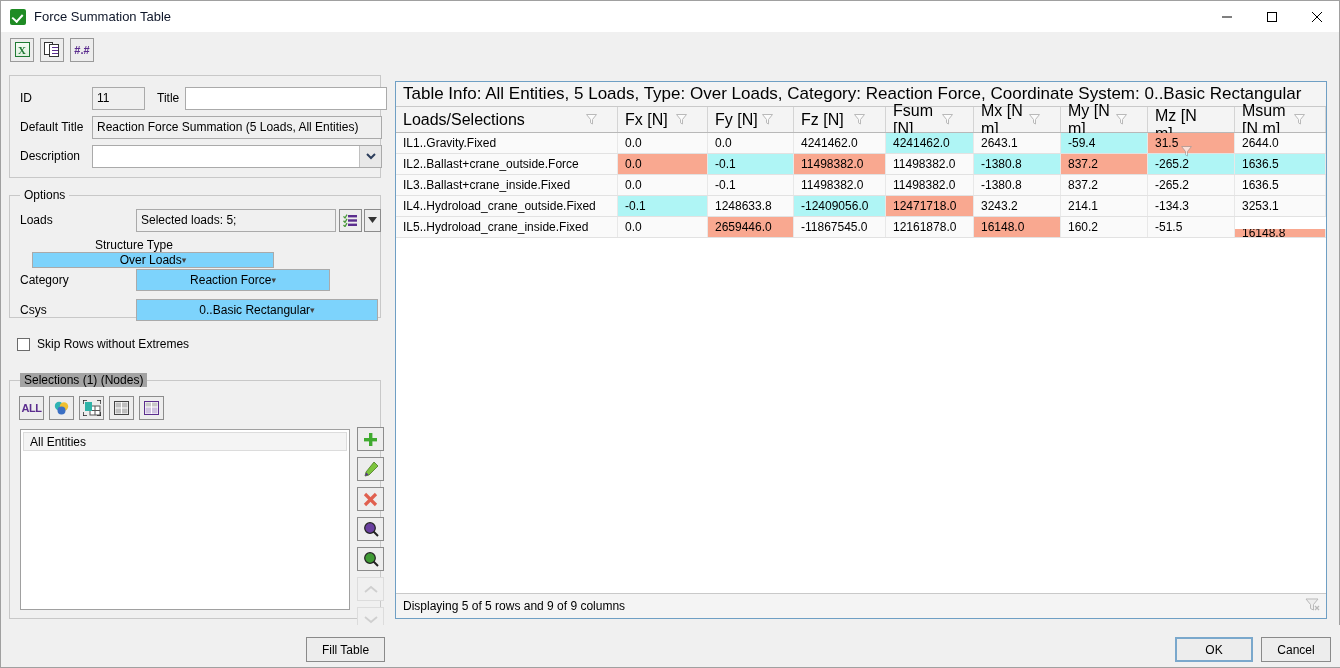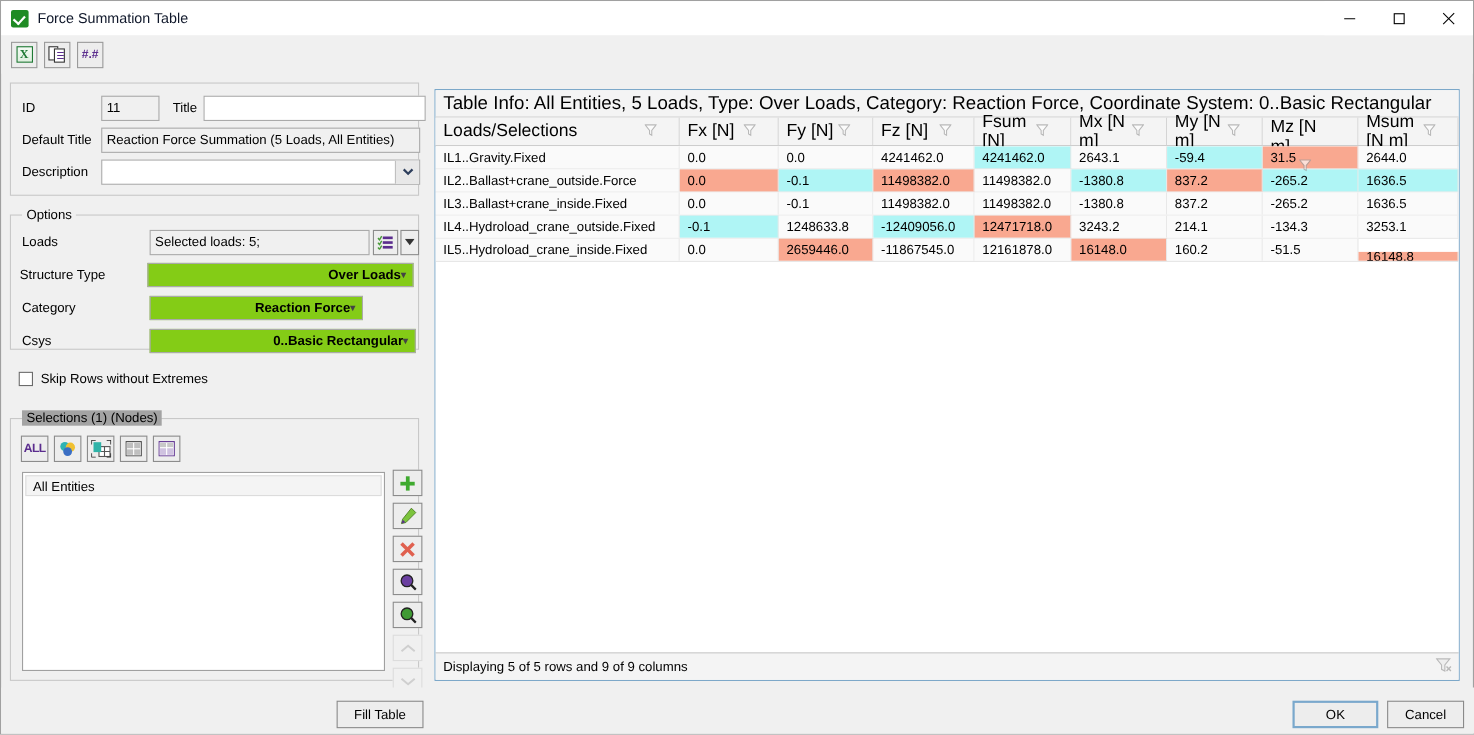--- a/index.html
+++ b/index.html
@@ -145,27 +145,26 @@
   }
   .combo .arrow-btn {
     width: 22px; height: 21px;
     background: #e8e8e8;
     border-left: 1px solid #c0c0c0;
     display: flex; align-items: center; justify-content: center;
     flex: none;
   }
   .combo-flat {
     border: 1px solid #aaaaaa;
-    background: #84cc16;
+    background: #7dd3fc;
     height: 22px;
-    display: flex; align-items: center; justify-content: flex-end;
+    display: flex; align-items: center; justify-content: center;
     font-size: 12px;
     padding: 0 6px 0 6px;
     color: #000;
-    font-weight: bold;
   }
   .chev { font-size: 9px; color: #444; }
 
   .options-box {
     position: absolute;
     left: 0; top: 120px;
     width: 372px; height: 123px;
     border: 1px solid #c8c8c8;
     background: #f0f0f0;
   }
@@ -385,21 +384,21 @@
               <polyline points="0.5,6.7 2,8.3 4,4.9" fill="none" stroke="#4a9a3a" stroke-width="1.3"></polyline>
               <polyline points="0.5,11 2,12.6 4,9.2" fill="none" stroke="#4a9a3a" stroke-width="1.3"></polyline>
             </svg>
           </div>
           <div class="icon-btn" style="margin-left:2px;width:17px;height:23px;">
             <svg width="9" height="7">
                 <polygon points="0,0 9,0 4.5,6" fill="#333"></polygon>
               </svg>
           </div>
         </div>
-        <div class="row" style="position:absolute;left:8px;top:42px;">
+        <div class="row" style="position:absolute;left:22px;top:42px;flex-direction:column;">
           <div class="lbl" style="width:116px;">Structure Type</div>
           <div class="combo-flat" style="width:242px;">
             <span>Over Loads</span>
             <span class="chev">▾</span>
           </div>
         </div>
         <div class="row" style="position:absolute;left:10px;top:72px;">
           <div class="lbl" style="width:116px;">Category</div>
           <div class="combo-flat" style="width:194px;">
             <span>Reaction Force</span>

